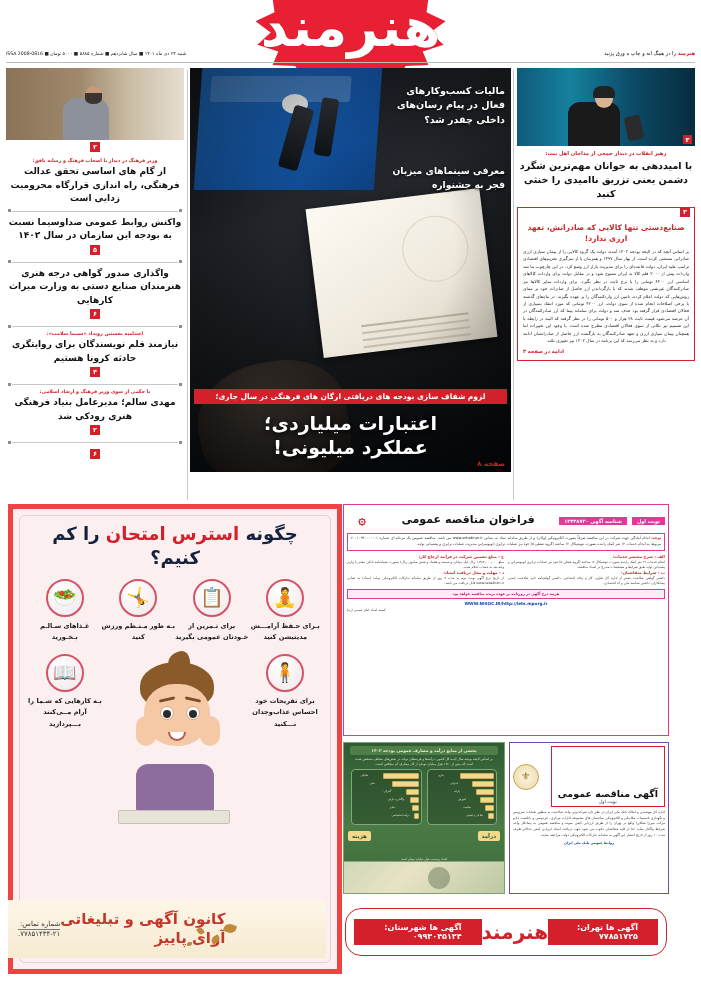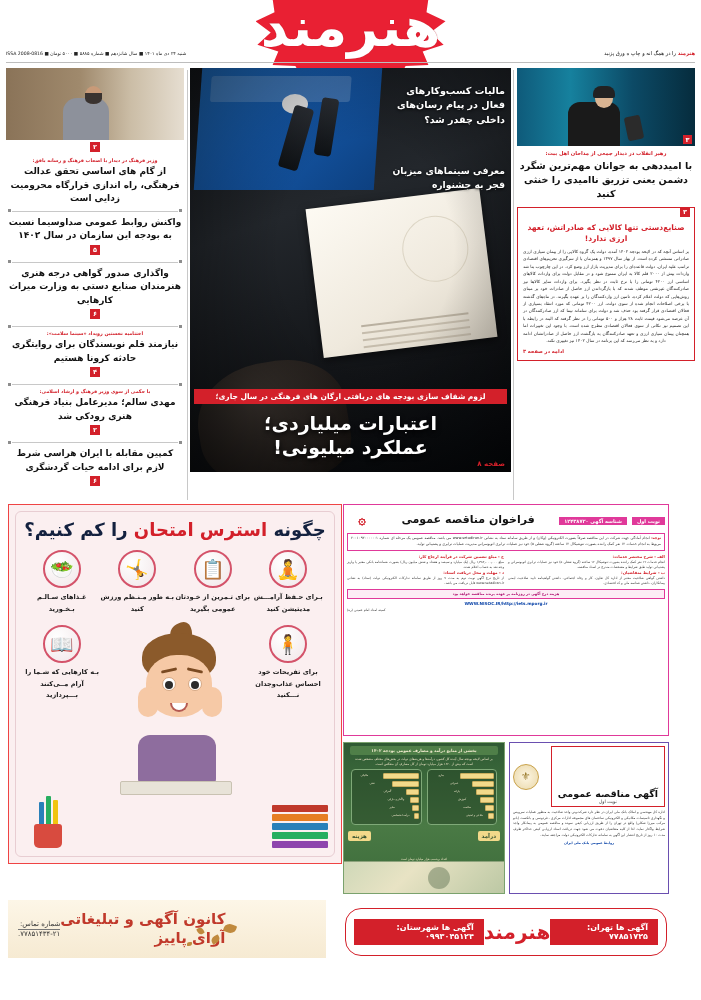--- a/index.html
+++ b/index.html
@@ -268,22 +268,22 @@
   .gc-money {
     position:absolute; bottom:0; right:0; left:0; height:32px;
     background:linear-gradient(135deg,#cfd8b8,#e8e3c4 40%,#bcc8a4);
     border-top:1px solid #8da37c;
   }
   .gc-money:after { content:""; position:absolute; top:5px; right:34%; width:22px; height:22px;
     border-radius:50%; background:rgba(90,110,80,.45); }
 
   
   .stress {
-    position:absolute; top:0; left:8px; width:334px; height:360px;
-    border:1px solid #ef4444; background:#fbeff0; padding:6px;
+    position:absolute; top:0; left:8px; width:334px; height:470px;
+    border:5px solid #ef4444; background:#fbeff0; padding:6px;
   }
   .st-inner { border:1px solid #e8cdd2; border-radius:6px; height:100%;
               background:#fbeff0; padding:6px 8px; position:relative; overflow:hidden; }
   .st-title { text-align:center; font-size:18px; font-weight:bold; color:#13213f; line-height:1.35; }
   .st-title .hlred { color:#d3202a; }
   .st-grid { display:flex; justify-content:space-between; margin-top:8px; }
   .st-cell { width:76px; text-align:center; }
   .st-circle {
     width:38px; height:38px; border-radius:50%; border:2.6px solid #d4536a;
     background:radial-gradient(circle at 35% 30%, #ffffff, #f1e6e8);
@@ -334,21 +334,21 @@
   .ban-phone { font-size:7px; color:#333; border-bottom:1px solid #777; padding-bottom:1px; }
   .ban-leaves { position:absolute; bottom:6px; right:86px; width:70px; height:30px; }
   .leaf { position:absolute; background:#c08a3e; border-radius:60% 10% 60% 10%; }
 
   .ban-right {
     position:absolute; top:8px; right:34px; width:322px; height:48px;
     border:1px solid #d3202a; border-radius:16px; display:flex; align-items:center;
     justify-content:space-between; padding:0 8px;
   }
   .ban-chip { background:#d3202a; color:#fff; font-size:8px; font-weight:bold;
-    padding:4px 10px; letter-spacing:.3px; }
+    padding:4px 20px; letter-spacing:.3px; }
   .ban-logo { color:#d3202a; font-size:20px; font-weight:bold; }
 </style>
 </head>
 <body>
 
 <div class="page">
 
   <div class="masthead">
     <div class="logo-wrap">
       <div class="logo-shape">
@@ -453,21 +453,20 @@
       <div class="sep"></div>
 
       <div class="news-item">
         <div class="ni-kick">با حکمی از سوی وزیر فرهنگ و ارشاد اسلامی:</div>
         <div class="ni-hl">مهدی سالم؛ مدیرعامل بنیاد فرهنگی هنری رودکی شد</div>
         <div class="pgnum">۲</div>
       </div>
       <div class="sep"></div>
 
       <div class="news-item">
-        <div class="ni-hl">کمپین مقابله با ایران هراسی شرط لازم برای ادامه حیات گردشگری</div>
         <div class="pgnum">۶</div>
       </div>
     </div>
   </div>
 
   <div class="lower">
 
     <div class="tender1">
       <div class="t1-head">
         <div class="t1-left">

